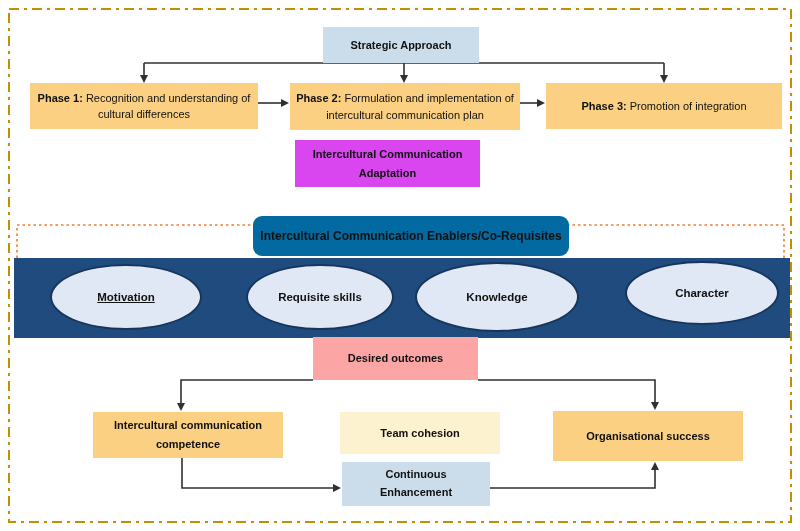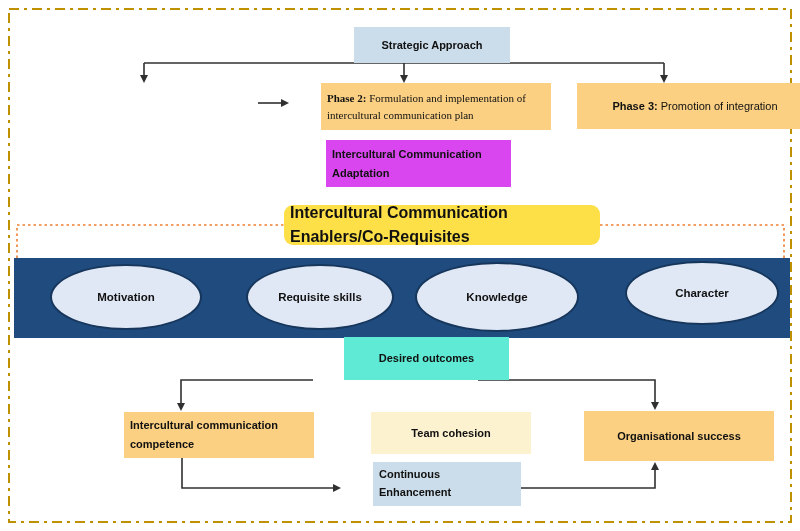--- a/index.html
+++ b/index.html
@@ -7,22 +7,22 @@
     position:relative;width:800px;height:531px;background:#ffffff;overflow:hidden;
     font-family:"Liberation Sans",sans-serif;color:#111;
   }
   svg.wires{position:absolute;left:0;top:0;}
   svg.wires rect{fill:none;}
   svg.wires .outer{stroke-width:2;stroke-dasharray:10 5 3 5;}
   svg.wires .dotted{stroke-width:1.6;stroke-dasharray:2.5 3;}
   svg.wires g.lines path{fill:none;stroke-width:1.6;}
   .node{
     position:absolute;display:flex;align-items:center;justify-content:center;
-    text-align:left;font-size:11px;line-height:1.5;font-weight:700;
-    padding:10px 6px;box-sizing:border-box;margin-left:31px;
+    text-align:center;font-size:11px;line-height:1.5;font-weight:700;
+    padding:10px 6px;box-sizing:border-box;
   }
   .node.regular{font-weight:400;}
   .node.regular b{font-weight:700;}
   .rounded{border-radius:9px;}
   .band{position:absolute;}
   .ellipse{
     position:absolute;display:flex;align-items:center;justify-content:center;
     border-radius:50%;border:2px solid;font-size:11.5px;font-weight:700;
     box-sizing:border-box;text-align:center;
   }
@@ -57,44 +57,47 @@
       <polygon points="537,99 537,107 545,103"></polygon>
       <polygon points="177,403 185,403 181,411"></polygon>
       <polygon points="651,402 659,402 655,410"></polygon>
       <polygon points="333,484 333,492 341,488"></polygon>
       <polygon points="651,470 659,470 655,462"></polygon>
     </g>
   </svg>
 
   <div class="node" style="left: 323px; top: 27px; width: 156px; height: 36px; background-color: rgb(203, 221, 234);">Strategic Approach</div>
 
+  <div class="node regular" style="left: 30px; top: 83px; width: 228px; height: 46px; background-color: rgb(251, 208, 131);">
+    <span><b>Phase 1:</b> <span>Recognition and understanding of cultural differences</span></span>
+  </div>
 
-  <div class="node regular" style="left: 290px; top: 83px; width: 230px; height: 47px; background-color: rgb(251, 208, 131); font-family: Liberation Serif, serif;">
+  <div class="node regular" style="left: 290px; top: 83px; width: 230px; height: 47px; background-color: rgb(251, 208, 131);">
     <span><b>Phase 2:</b> <span>Formulation and implementation of intercultural communication plan</span></span>
   </div>
 
   <div class="node regular" style="left: 546px; top: 83px; width: 236px; height: 46px; background-color: rgb(251, 208, 131);">
     <span><b>Phase 3:</b> <span>Promotion of integration</span></span>
   </div>
 
   <div class="node" style="left: 295px; top: 140px; width: 185px; height: 47px; line-height: 1.7; background-color: #d946ef;">Intercultural Communication Adaptation</div>
 
-  <div class="node rounded" style="left: 253px; top: 205px; width: 316px; height: 40px; font-size: 16px; background-color: #fde047;">Intercultural Communication Enablers/Co-Requisites</div>
+  <div class="node rounded" style="left: 253px; top: 216px; width: 316px; height: 40px; font-size: 12px; background-color: #0369a1;">Intercultural Communication Enablers/Co-Requisites</div>
 
   <div class="band" style="left: 14px; top: 258px; width: 776px; height: 80px; background-color: rgb(31, 75, 126);"></div>
 
-  <div class="ellipse" style="left: 50px; top: 264px; width: 152px; height: 66px; background-color: rgb(225, 232, 245); border-color: rgb(22, 54, 92);">Motivation</div>
+  <div class="ellipse" style="left: 50px; top: 264px; width: 152px; height: 66px; background-color: rgb(225, 232, 245); border-color: rgb(22, 54, 92); text-decoration: underline;">Motivation</div>
 
   <div class="ellipse" style="left: 415px; top: 262px; width: 164px; height: 70px; background-color: rgb(225, 232, 245); border-color: rgb(22, 54, 92);">Knowledge</div>
 
   <div class="ellipse" style="left: 246px; top: 264px; width: 148px; height: 66px; background-color: rgb(225, 232, 245); border-color: rgb(22, 54, 92);">Requisite skills</div>
 
   <div class="ellipse" style="left: 625px; top: 261px; width: 154px; height: 64px; background-color: rgb(225, 232, 245); border-color: rgb(22, 54, 92);">Character</div>
 
-  <div class="node" style="left: 313px; top: 337px; width: 165px; height: 43px; background-color: #5eead4;">Desired outcomes</div>
+  <div class="node" style="left: 313px; top: 337px; width: 165px; height: 43px; background-color: #fca5a5;">Desired outcomes</div>
 
   <div class="node" style="left: 93px; top: 412px; width: 190px; height: 46px; line-height: 1.7; background-color: rgb(251, 208, 131);">Intercultural communication competence</div>
 
   <div class="node" style="left: 340px; top: 412px; width: 160px; height: 42px; background-color: rgb(253, 242, 208);">Team cohesion</div>
 
   <div class="node" style="left: 553px; top: 411px; width: 190px; height: 50px; background-color: rgb(251, 208, 131);">Organisational success</div>
 
   <div class="node" style="left: 342px; top: 462px; width: 148px; height: 44px; line-height: 1.6; background-color: rgb(203, 221, 234);">Continuous Enhancement</div>
 
 </div>

